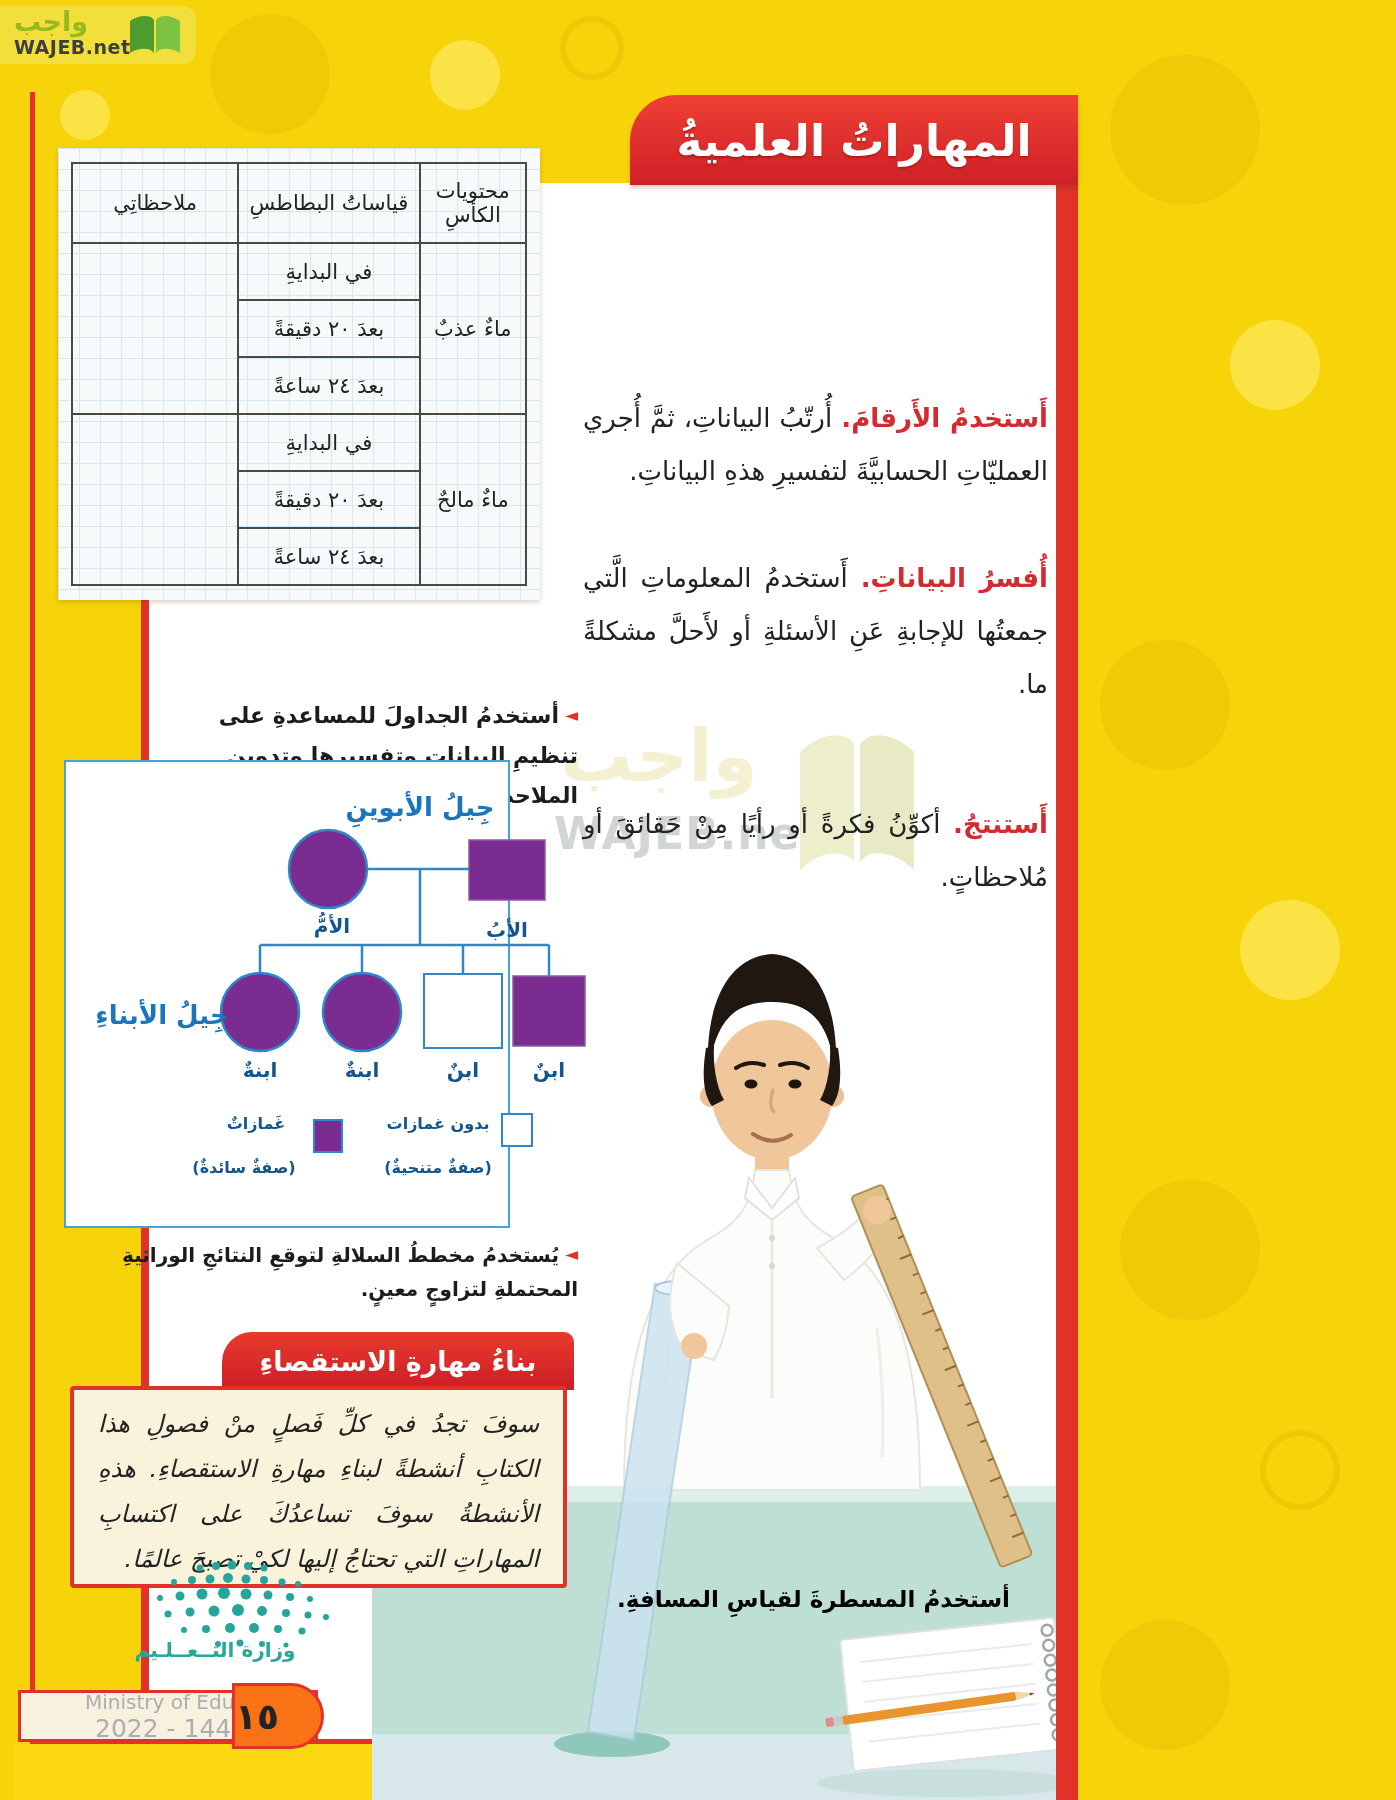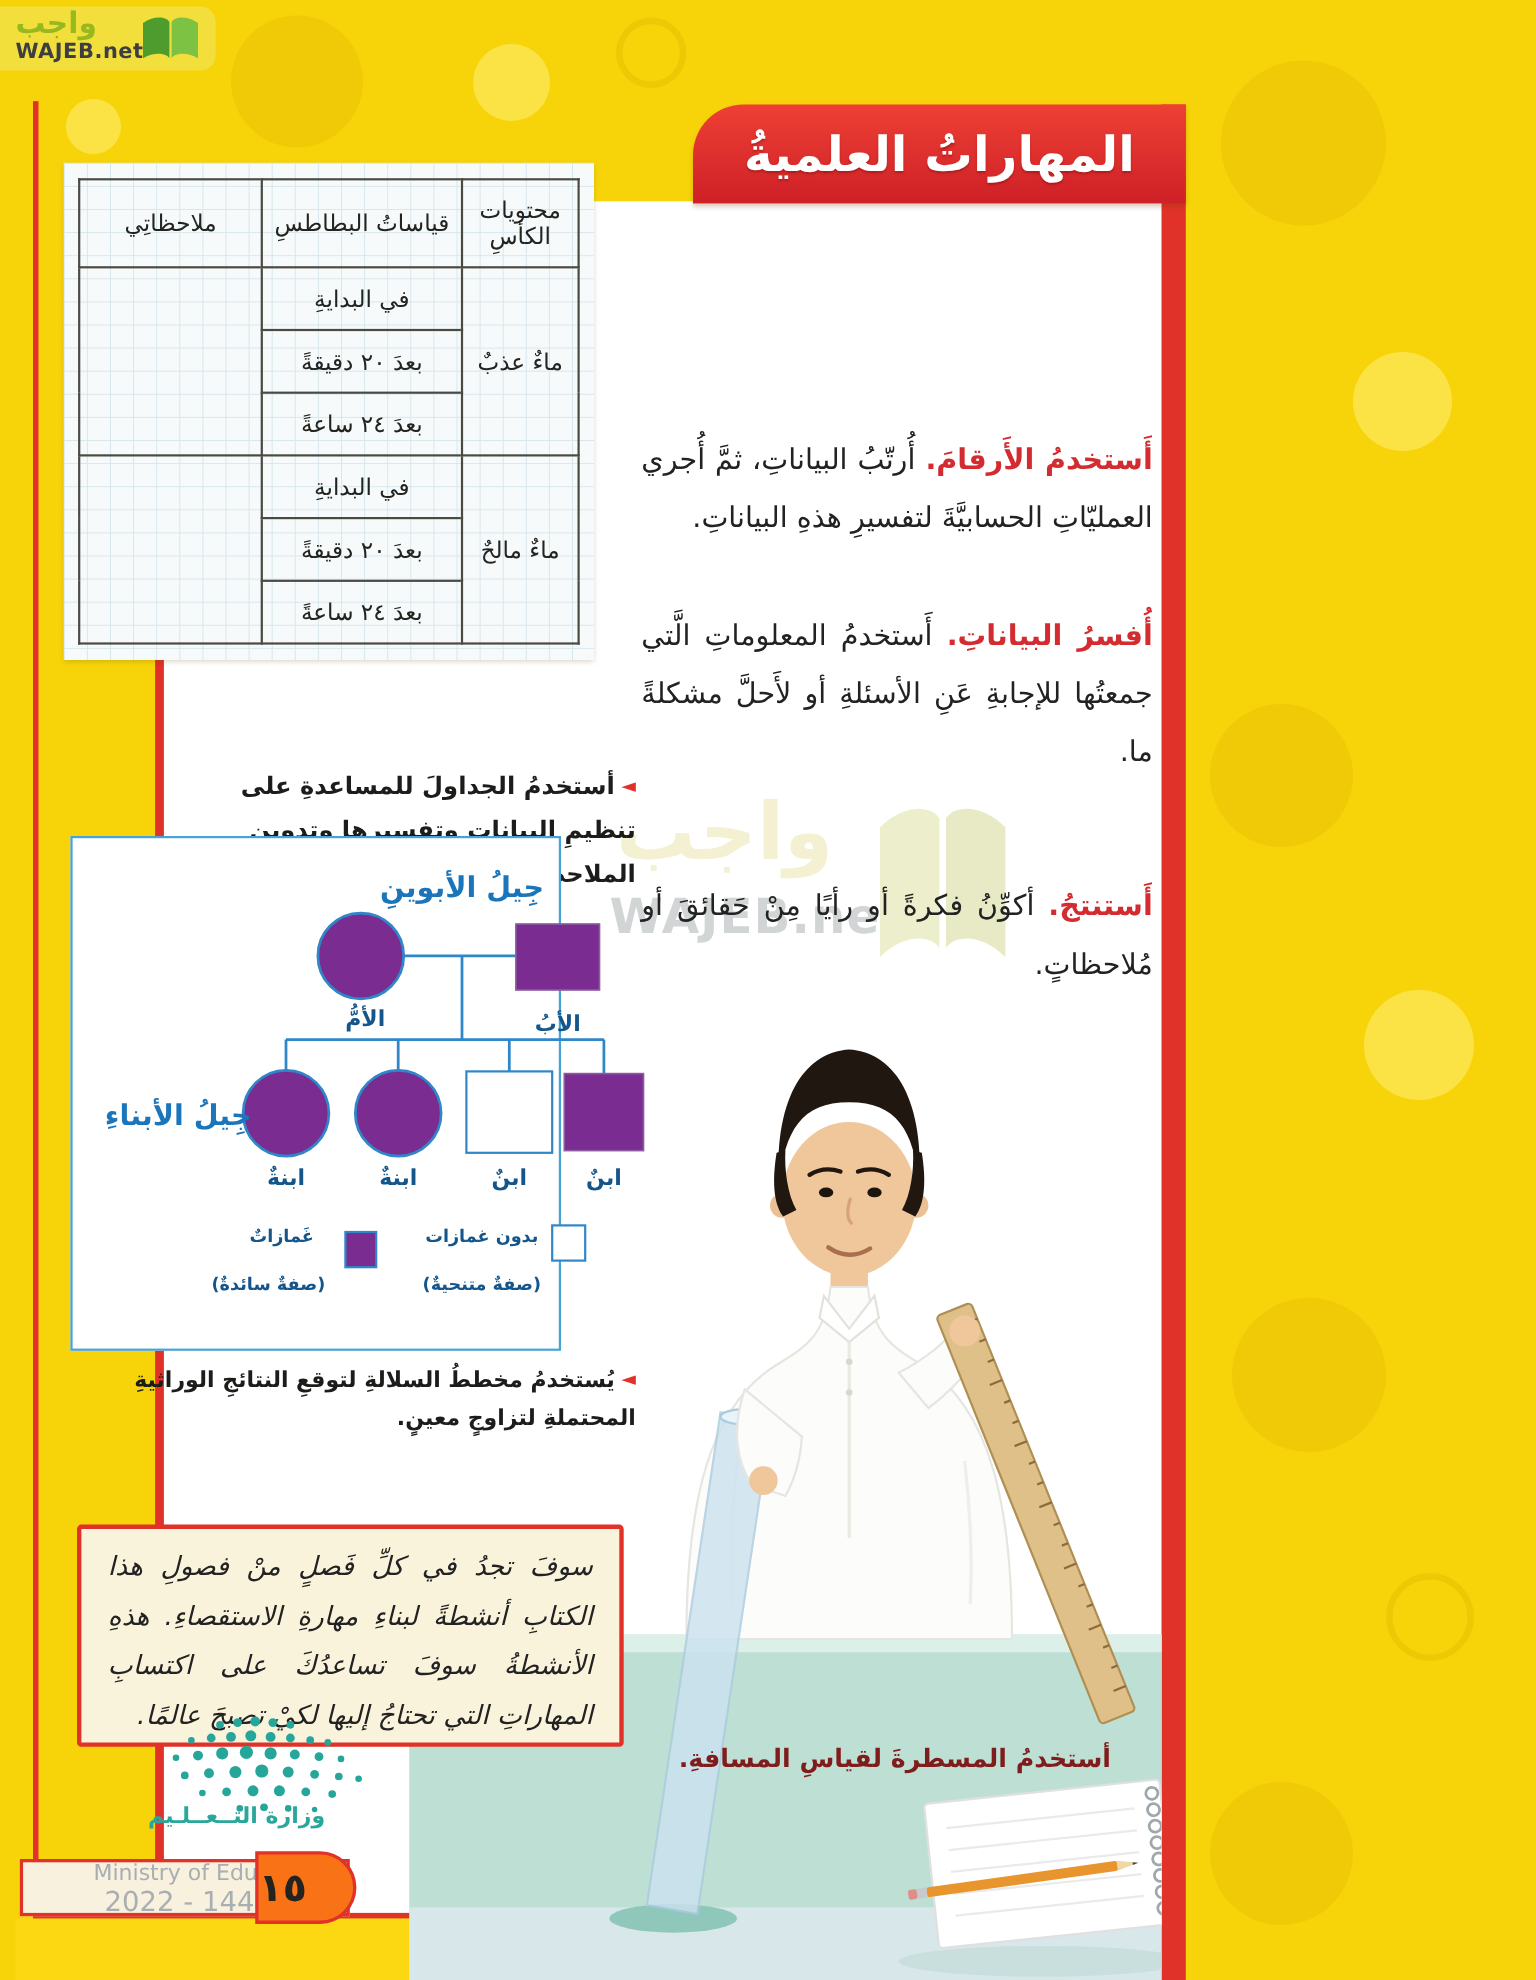--- a/index.html
+++ b/index.html
@@ -76,21 +76,21 @@
 
   
   .wm { position:absolute; left:552px; top:722px; width:370px; height:170px; opacity:.55; z-index:4; pointer-events:none; }
   .wm-ar { position:absolute; left:8px; top:-8px; font-size:72px; font-weight:bold; color:#EAE6AE; }
   .wm-en { position:absolute; left:2px; top:86px; font-size:44px; font-weight:bold; color:#ADB3B3; letter-spacing:1px; }
   .wm-book { position:absolute; right:0; top:0; }
 
   
   .photo { position:absolute; left:372px; top:898px; width:684px; height:902px; z-index:6; }
   .photo svg { position:absolute; left:0; top:0; }
-  .photo-caption { position:absolute; left:238px; top:688px; width:400px; direction:rtl; text-align:right; font-size:23px; font-weight:bold; color:#7f1d1d; z-index:7; }
+  .photo-caption { position:absolute; left:238px; top:688px; width:400px; direction:rtl; text-align:right; font-size:23px; font-weight:bold; color:#000000; z-index:7; }
 </style>
 </head>
 <body>
 
 <div class="page">
 
   <div class="blob" style="left:210px;top:14px;width:120px;height:120px;"></div>
   <div class="blob light" style="left:430px;top:40px;width:70px;height:70px;"></div>
   <div class="ring" style="left:560px;top:16px;width:64px;height:64px;"></div>
   <div class="blob" style="left:1110px;top:55px;width:150px;height:150px;"></div>
@@ -215,20 +215,23 @@
     <div class="pg-label pg-legend" style="left:190px;top:352px;">غَمازاتٌ</div>
     <div class="pg-label pg-legend" style="left:178px;top:396px;">(صفةٌ سائدةٌ)</div>
     <div class="pg-label pg-legend" style="left:372px;top:352px;">بدون غمازات</div>
     <div class="pg-label pg-legend" style="left:372px;top:396px;">(صفةٌ متنحيةٌ)</div>
   </div>
 
   <div class="caption caption-pedigree">
     <span class="marker">◄</span><span>يُستخدمُ مخططُ السلالةِ لتوقعِ النتائجِ الوراثيةِ المحتملةِ لتزاوجٍ معينٍ.</span>
   </div>
 
+  <div class="inq-banner">
+    <span>بناءُ مهارةِ الاستقصاءِ</span>
+  </div>
   <div class="inq-box">
     <span>سوفَ تجدُ في كلِّ فَصلٍ منْ فصولِ هذا الكتابِ أنشطةً لبناءِ مهارةِ الاستقصاءِ. هذهِ الأنشطةُ سوفَ تساعدُكَ على اكتسابِ المهاراتِ التي تحتاجُ إليها لكيْ تصبحَ عالمًا.</span>
   </div>
 
   <div class="moe-dots">
     <svg width="200" height="100" viewBox="0 0 200 100">
       <g fill="#26A69A">
         <circle cx="60" cy="10" r="3.5"></circle>
           <circle cx="76" cy="8" r="4"></circle>
           <circle cx="92" cy="7" r="4.5"></circle>

